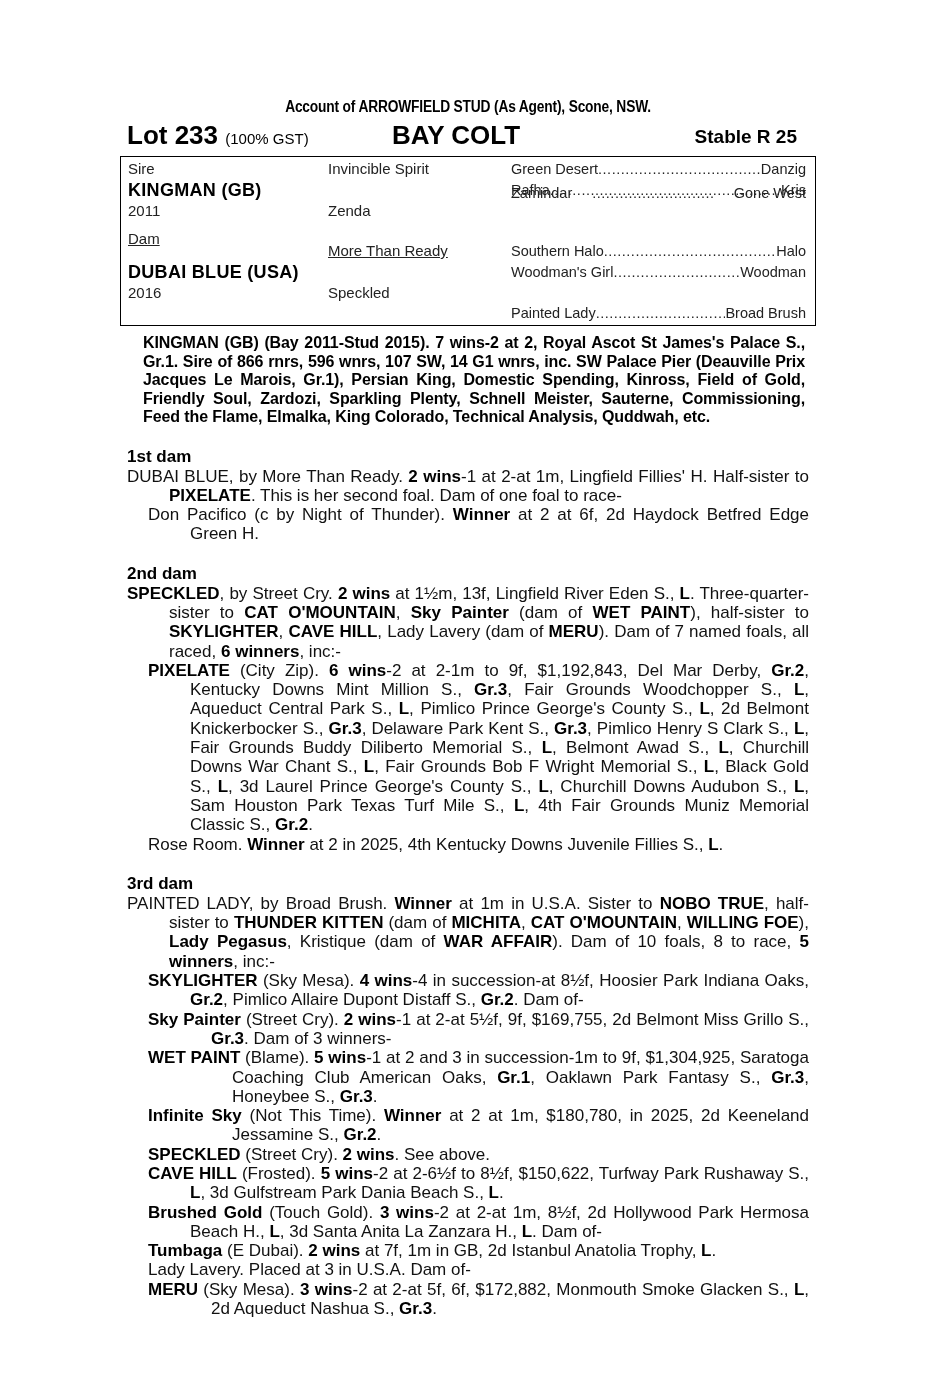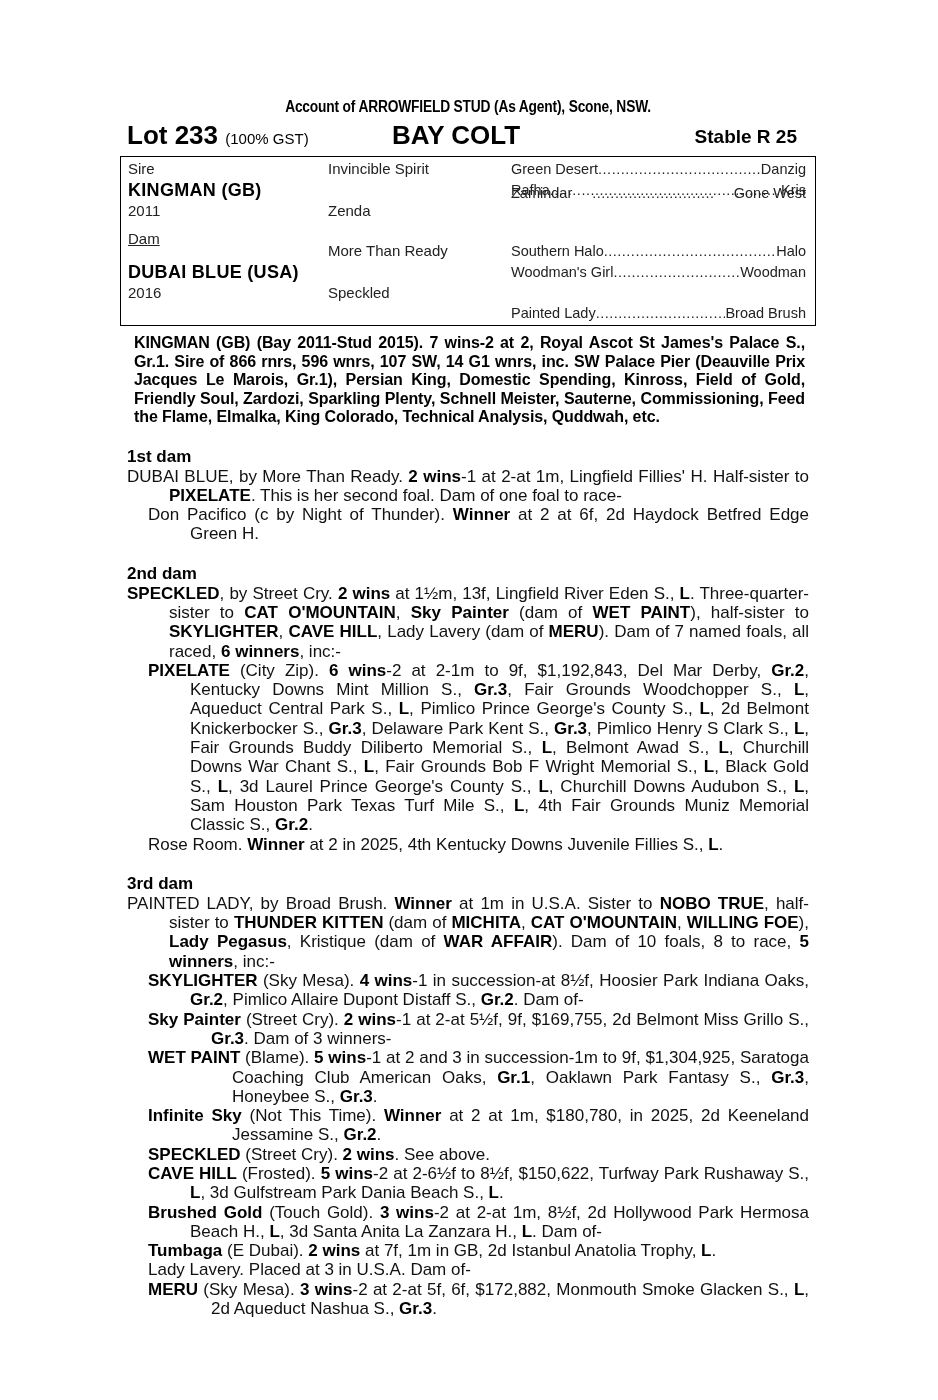--- a/index.html
+++ b/index.html
@@ -16,21 +16,21 @@
   .branded { position: absolute; right: 0; top: 0; }
   .brand-mark { display: inline-block; width: 22px; height: 16px; vertical-align: -2px; }
   .pedigree { margin-top: 6px; margin-left: -7px; width: 694px; border: 1.5px solid #000; height: 168px; position: relative; font-size: 15px; color: #222; }
   .ped-cell { position: absolute; line-height: 20px; }
   .ped-name { font-weight: bold; font-size: 18px; color: #000; letter-spacing: 0.3px; }
   .gg { position: absolute; left: 390px; width: 295px; display: flex; line-height: 20px; font-size: 14.5px; }
   .gg .l { white-space: nowrap; }
   .gg .dots { flex: 1; overflow: hidden; white-space: nowrap; }
   .gg .dots::after { content: "........................................................................................................................"; letter-spacing: 0.5px; }
   .gg .r { white-space: nowrap; }
-  .sire-para { margin-top: 8px; margin-left: 7px; margin-right: 4px; font-weight: bold; font-size: 16px; line-height: 18.5px; text-align: justify; letter-spacing: -0.1px; transform: scaleX(1.0); }
+  .sire-para { margin-top: 8px; margin-left: 16px; margin-right: 4px; font-weight: bold; font-size: 16px; line-height: 18.5px; text-align: justify; letter-spacing: -0.1px; transform: scaleX(1.0); }
   .sect { margin-top: 20px; }
   .sect-h { font-weight: bold; font-size: 17px; line-height: 20px; }
   .entry { font-size: 17px; line-height: 19.3px; text-align: justify; color: #111; }
   .entry b { color: #000; }
   .i0 { padding-left: 42px; text-indent: -42px; }
   .i1 { padding-left: 63px; text-indent: -42px; }
   .i2 { padding-left: 84px; text-indent: -63px; }
   .i3 { padding-left: 105px; text-indent: -84px; }
 </style>
 </head>
@@ -50,21 +50,21 @@
   <div class="pedigree">
     <div class="ped-cell" style="left:7px;top:2px;">Sire</div>
     <div class="ped-cell ped-name" style="left:7px;top:23px;">KINGMAN (GB)</div>
     <div class="ped-cell" style="left:7px;top:44px;">2011</div>
     <div class="ped-cell" style="left:207px;top:2px;">Invincible Spirit</div>
     <div class="ped-cell" style="left:207px;top:44px;">Zenda</div>
 
     <div class="ped-cell" style="left:7px;top:72px;text-decoration:underline;">Dam</div>
     <div class="ped-cell ped-name" style="left:7px;top:105px;">DUBAI BLUE (USA)</div>
     <div class="ped-cell" style="left:7px;top:126px;">2016</div>
-    <div class="ped-cell" style="left:207px;top:84px;">More Than Ready</div>
+    <div class="ped-cell" style="left:207px;top:84px;text-decoration:underline;">More Than Ready</div>
     <div class="ped-cell" style="left:207px;top:126px;">Speckled</div>
 
     <div class="gg" style="top:2px;">
         <span class="l">Green Desert</span>
         <span class="dots"></span>
         <span class="r">Danzig</span>
       </div>
     <div class="gg" style="top:23px;">
         <span class="l">Rafha</span>
         <span class="dots"></span>
@@ -108,21 +108,21 @@
         <div class="entry i0"><b>SPECKLED</b><span>, by Street Cry. </span><b>2 wins</b><span> at 1½m, 13f, Lingfield River Eden S., </span><b>L</b><span>. Three-quarter-sister to </span><b>CAT O'MOUNTAIN</b><span>, </span><b>Sky Painter</b><span> (dam of </span><b>WET PAINT</b><span>), half-sister to </span><b>SKYLIGHTER</b><span>, </span><b>CAVE HILL</b><span>, Lady Lavery (dam of </span><b>MERU</b><span>). Dam of 7 named foals, all raced, </span><b>6 winners</b><span>, inc:-</span></div>
         <div class="entry i1"><b>PIXELATE</b><span> (City Zip). </span><b>6 wins</b><span>-2 at 2-1m to 9f, $1,192,843, Del Mar Derby, </span><b>Gr.2</b><span>, Kentucky Downs Mint Million S., </span><b>Gr.3</b><span>, Fair Grounds Woodchopper S., </span><b>L</b><span>, Aqueduct Central Park S., </span><b>L</b><span>, Pimlico Prince George's County S., </span><b>L</b><span>, 2d Belmont Knickerbocker S., </span><b>Gr.3</b><span>, Delaware Park Kent S., </span><b>Gr.3</b><span>, Pimlico Henry S Clark S., </span><b>L</b><span>, Fair Grounds Buddy Diliberto Memorial S., </span><b>L</b><span>, Belmont Awad S., </span><b>L</b><span>, Churchill Downs War Chant S., </span><b>L</b><span>, Fair Grounds Bob F Wright Memorial S., </span><b>L</b><span>, Black Gold S., </span><b>L</b><span>, 3d Laurel Prince George's County S., </span><b>L</b><span>, Churchill Downs Audubon S., </span><b>L</b><span>, Sam Houston Park Texas Turf Mile S., </span><b>L</b><span>, 4th Fair Grounds Muniz Memorial Classic S., </span><b>Gr.2</b><span>.</span></div>
         <div class="entry i1"><span>Rose Room. </span><b>Winner</b><span> at 2 in 2025, 4th Kentucky Downs Juvenile Fillies S., </span><b>L</b><span>.</span></div>
       </div>
   </div>
 
   <div class="sect">
     <div class="sect-h">3rd dam</div>
     <div>
         <div class="entry i0"><span>PAINTED LADY, by Broad Brush. </span><b>Winner</b><span> at 1m in U.S.A. Sister to </span><b>NOBO TRUE</b><span>, half-sister to </span><b>THUNDER KITTEN</b><span> (dam of </span><b>MICHITA</b><span>, </span><b>CAT O'MOUNTAIN</b><span>, </span><b>WILLING FOE</b><span>), </span><b>Lady Pegasus</b><span>, Kristique (dam of </span><b>WAR AFFAIR</b><span>). Dam of 10 foals, 8 to race, </span><b>5 winners</b><span>, inc:-</span></div>
-        <div class="entry i1"><b>SKYLIGHTER</b><span> (Sky Mesa). </span><b>4 wins</b><span>-1 in succession-at 8½f, Hoosier Park Indiana Oaks, </span><b>Gr.2</b><span>, Pimlico Allaire Dupont Distaff S., </span><b>Gr.2</b><span>. Dam of-</span></div>
+        <div class="entry i1"><b>SKYLIGHTER</b><span> (Sky Mesa). </span><b>4 wins</b><span>-4 in succession-at 8½f, Hoosier Park Indiana Oaks, </span><b>Gr.2</b><span>, Pimlico Allaire Dupont Distaff S., </span><b>Gr.2</b><span>. Dam of-</span></div>
         <div class="entry i2"><b>Sky Painter</b><span> (Street Cry). </span><b>2 wins</b><span>-1 at 2-at 5½f, 9f, $169,755, 2d Belmont Miss Grillo S., </span><b>Gr.3</b><span>. Dam of 3 winners-</span></div>
         <div class="entry i3"><b>WET PAINT</b><span> (Blame). </span><b>5 wins</b><span>-1 at 2 and 3 in succession-1m to 9f, $1,304,925, Saratoga Coaching Club American Oaks, </span><b>Gr.1</b><span>, Oaklawn Park Fantasy S., </span><b>Gr.3</b><span>, Honeybee S., </span><b>Gr.3</b><span>.</span></div>
         <div class="entry i3"><b>Infinite Sky</b><span> (Not This Time). </span><b>Winner</b><span> at 2 at 1m, $180,780, in 2025, 2d Keeneland Jessamine S., </span><b>Gr.2</b><span>.</span></div>
         <div class="entry i1"><b>SPECKLED</b><span> (Street Cry). </span><b>2 wins</b><span>. See above.</span></div>
         <div class="entry i1"><b>CAVE HILL</b><span> (Frosted). </span><b>5 wins</b><span>-2 at 2-6½f to 8½f, $150,622, Turfway Park Rushaway S., </span><b>L</b><span>, 3d Gulfstream Park Dania Beach S., </span><b>L</b><span>.</span></div>
         <div class="entry i1"><b>Brushed Gold</b><span> (Touch Gold). </span><b>3 wins</b><span>-2 at 2-at 1m, 8½f, 2d Hollywood Park Hermosa Beach H., </span><b>L</b><span>, 3d Santa Anita La Zanzara H., </span><b>L</b><span>. Dam of-</span></div>
         <div class="entry i2"><b>Tumbaga</b><span> (E Dubai). </span><b>2 wins</b><span> at 7f, 1m in GB, 2d Istanbul Anatolia Trophy, </span><b>L</b><span>.</span></div>
         <div class="entry i1"><span>Lady Lavery. Placed at 3 in U.S.A. Dam of-</span></div>
         <div class="entry i2"><b>MERU</b><span> (Sky Mesa). </span><b>3 wins</b><span>-2 at 2-at 5f, 6f, $172,882, Monmouth Smoke Glacken S., </span><b>L</b><span>, 2d Aqueduct Nashua S., </span><b>Gr.3</b><span>.</span></div>
       </div>

